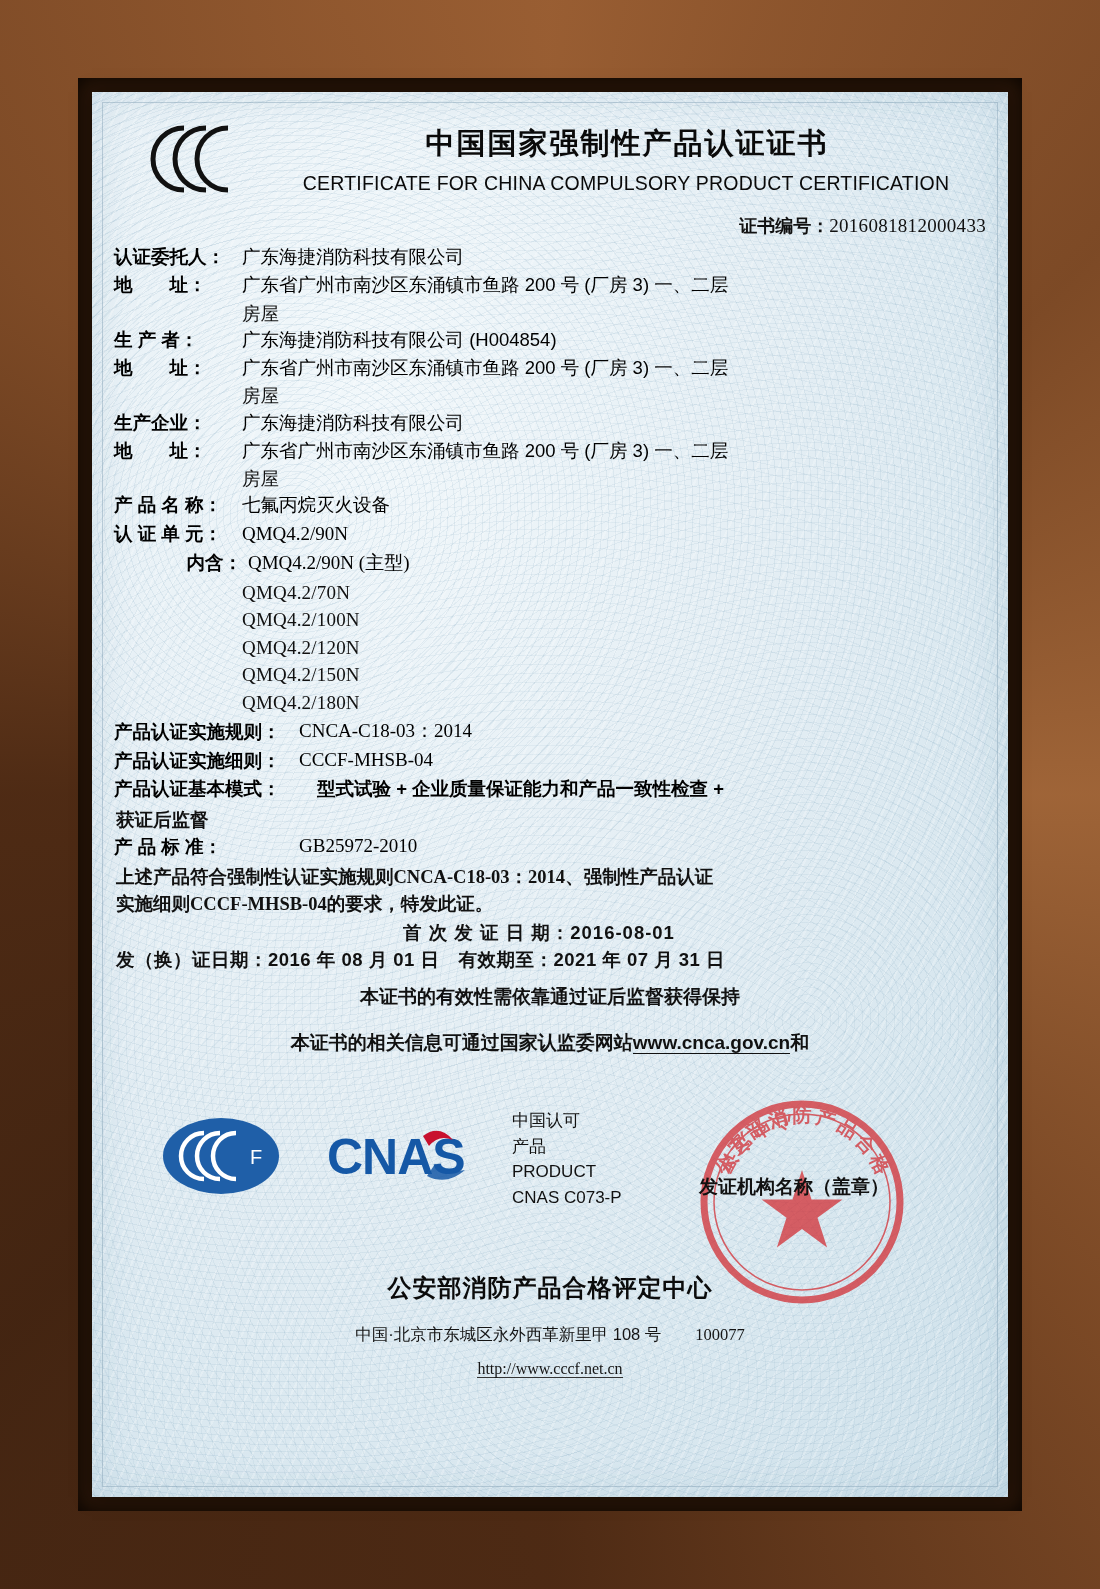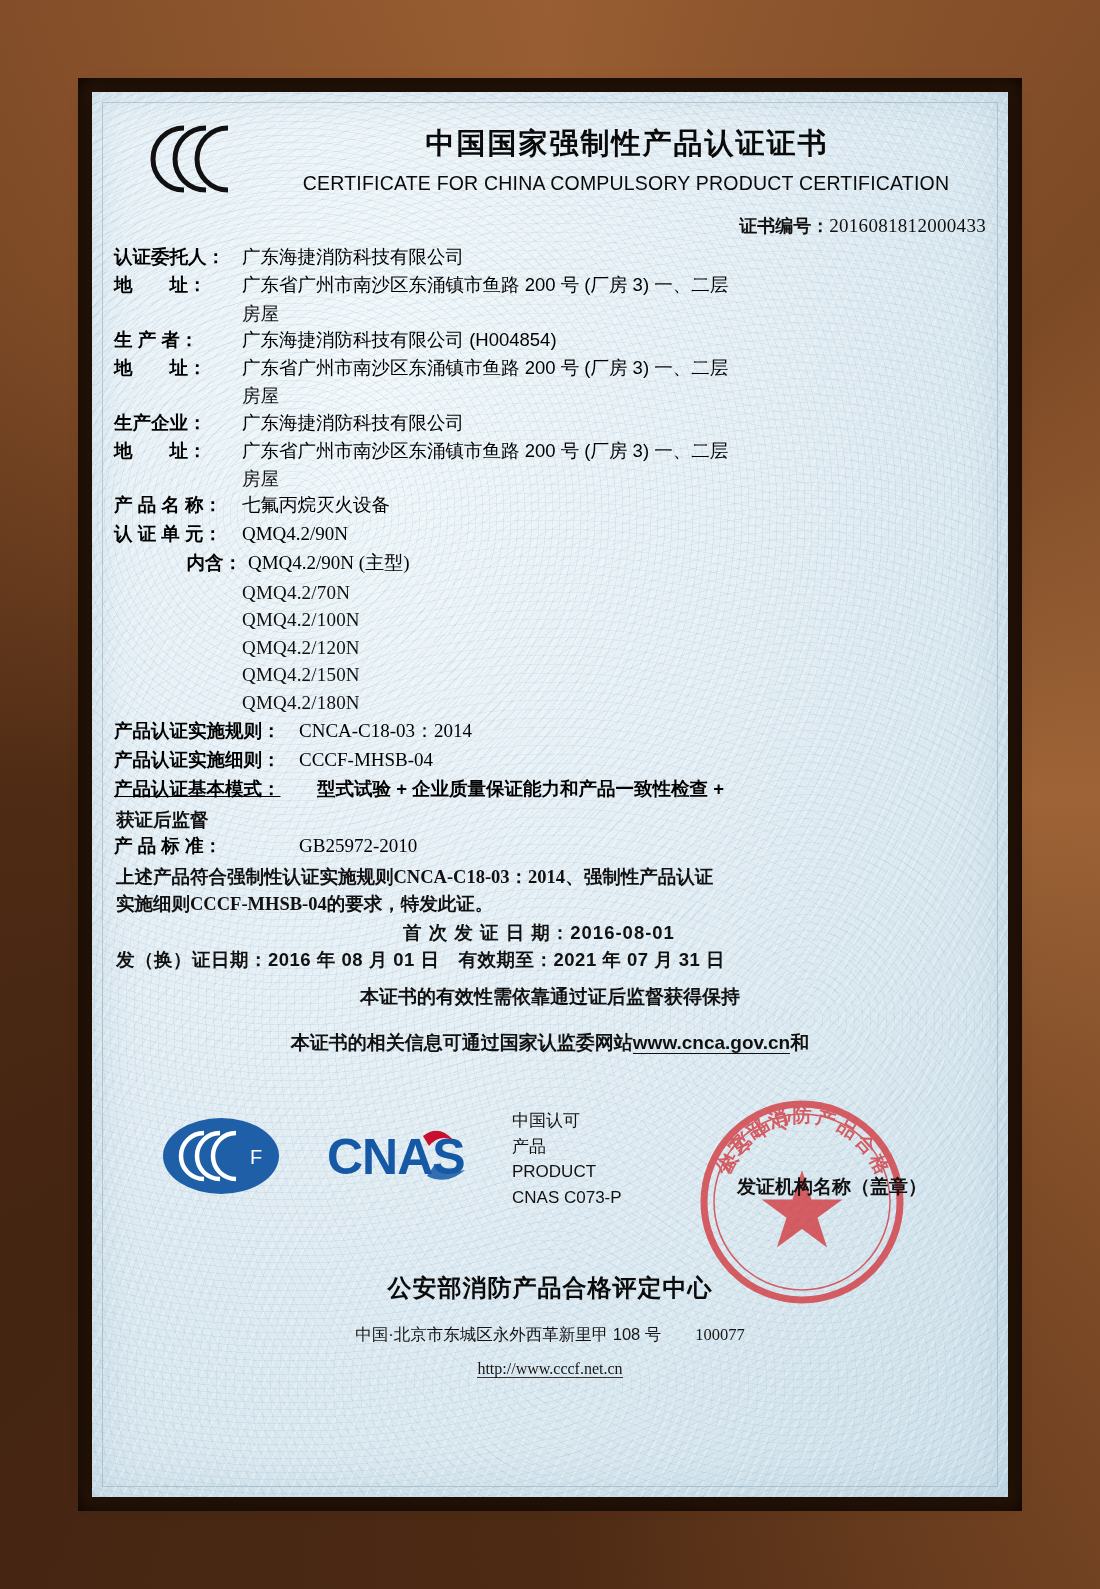--- a/index.html
+++ b/index.html
@@ -110,21 +110,21 @@
   .cert-no .val { font-family: "Liberation Serif", serif; letter-spacing: .3px; }
 
   
   .fields {
     position: absolute;
     left: 22px; top: 152px;
     width: 880px;
   }
   .row {
     display: flex;
-    align-items: flex-start;
+    align-items: center;
     margin-bottom: 2px;
     line-height: 1.42;
   }
   .label {
     flex: 0 0 128px;
     font-family: "Liberation Sans", sans-serif;
     font-weight: bold;
     font-size: 18.5px;
     color: #000;
     white-space: pre;
@@ -226,21 +226,21 @@
     color: #111;
   }
 
   .seal {
     position: absolute;
     left: 600px; top: 1000px;
     width: 220px; height: 220px;
   }
   .issuer-label {
     position: absolute;
-    left: 610px; top: 1082px;
+    left: 572px; top: 1082px;
     width: 260px;
     text-align: center;
     font-family: "Liberation Sans", sans-serif;
     font-weight: bold;
     font-size: 19px;
     color: #111;
     z-index: 4;
   }
 
   .org-name {
@@ -365,21 +365,21 @@
           <div class="label" style="flex:0 0 185px;">产品认证实施规则：</div>
           <div class="value">CNCA-C18-03：2014</div>
         </div>
 
         <div class="row">
           <div class="label" style="flex:0 0 185px;">产品认证实施细则：</div>
           <div class="value">CCCF-MHSB-04</div>
         </div>
 
         <div class="row">
-          <div class="label" style="flex:0 0 185px;text-decoration:underline;">产品认证基本模式：</div>
+          <div class="label" style="flex:0 0 185px;">产品认证基本模式：</div>
           <div class="value bold-cn">型式试验 + 企业质量保证能力和产品一致性检查 +</div>
         </div>
         <div class="statement">获证后监督</div>
 
         <div class="row">
           <div class="label" style="flex:0 0 185px;">产 品 标 准：</div>
           <div class="value">GB25972-2010</div>
         </div>
 
         <div class="statement">

